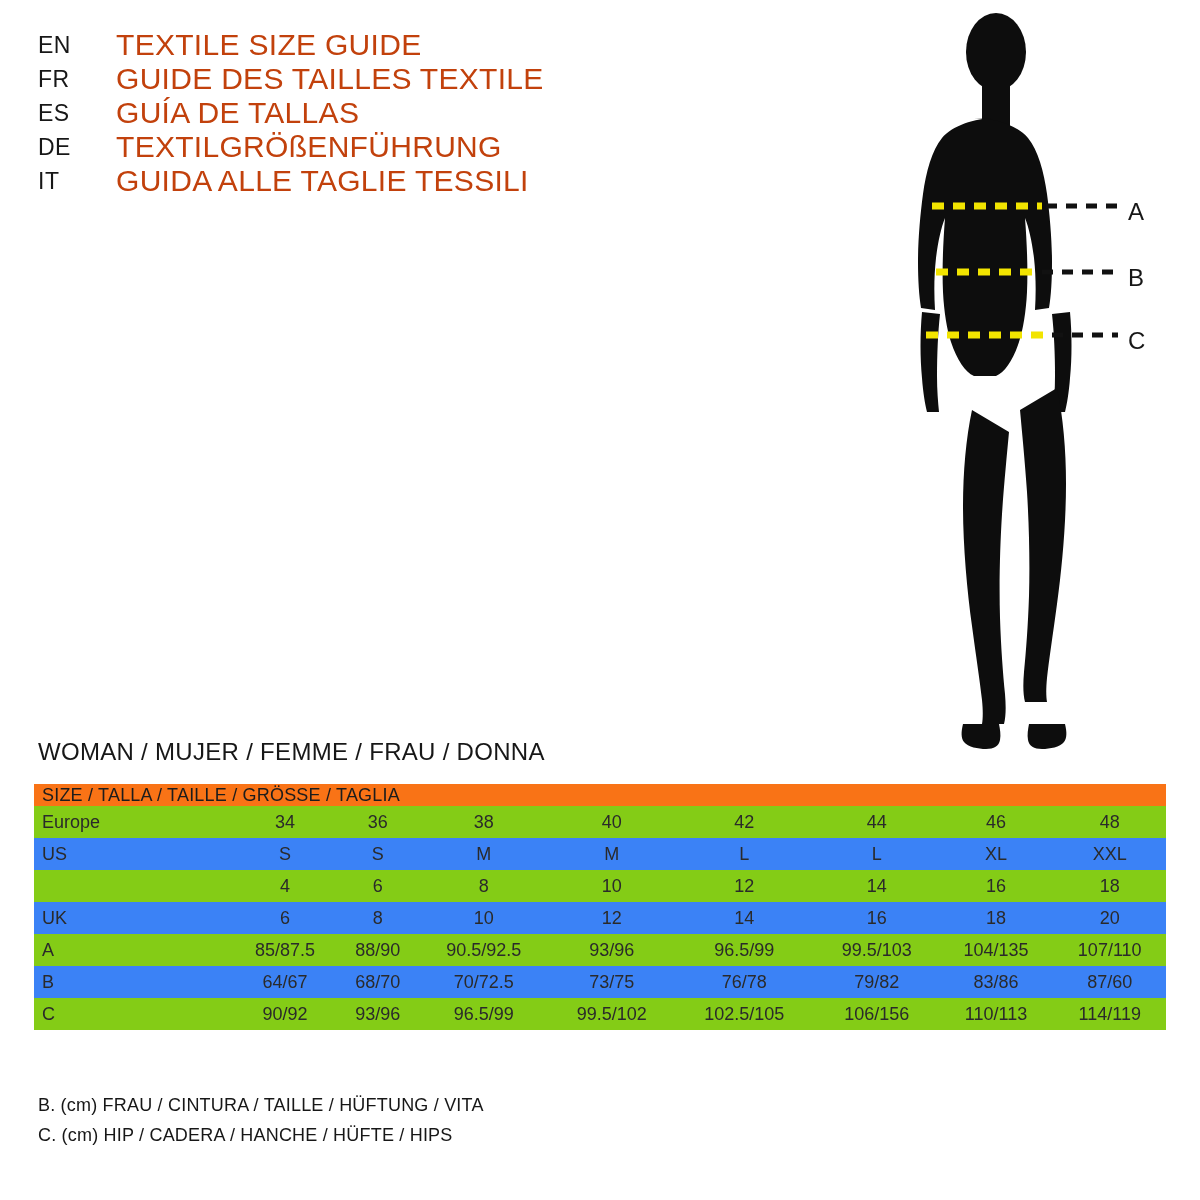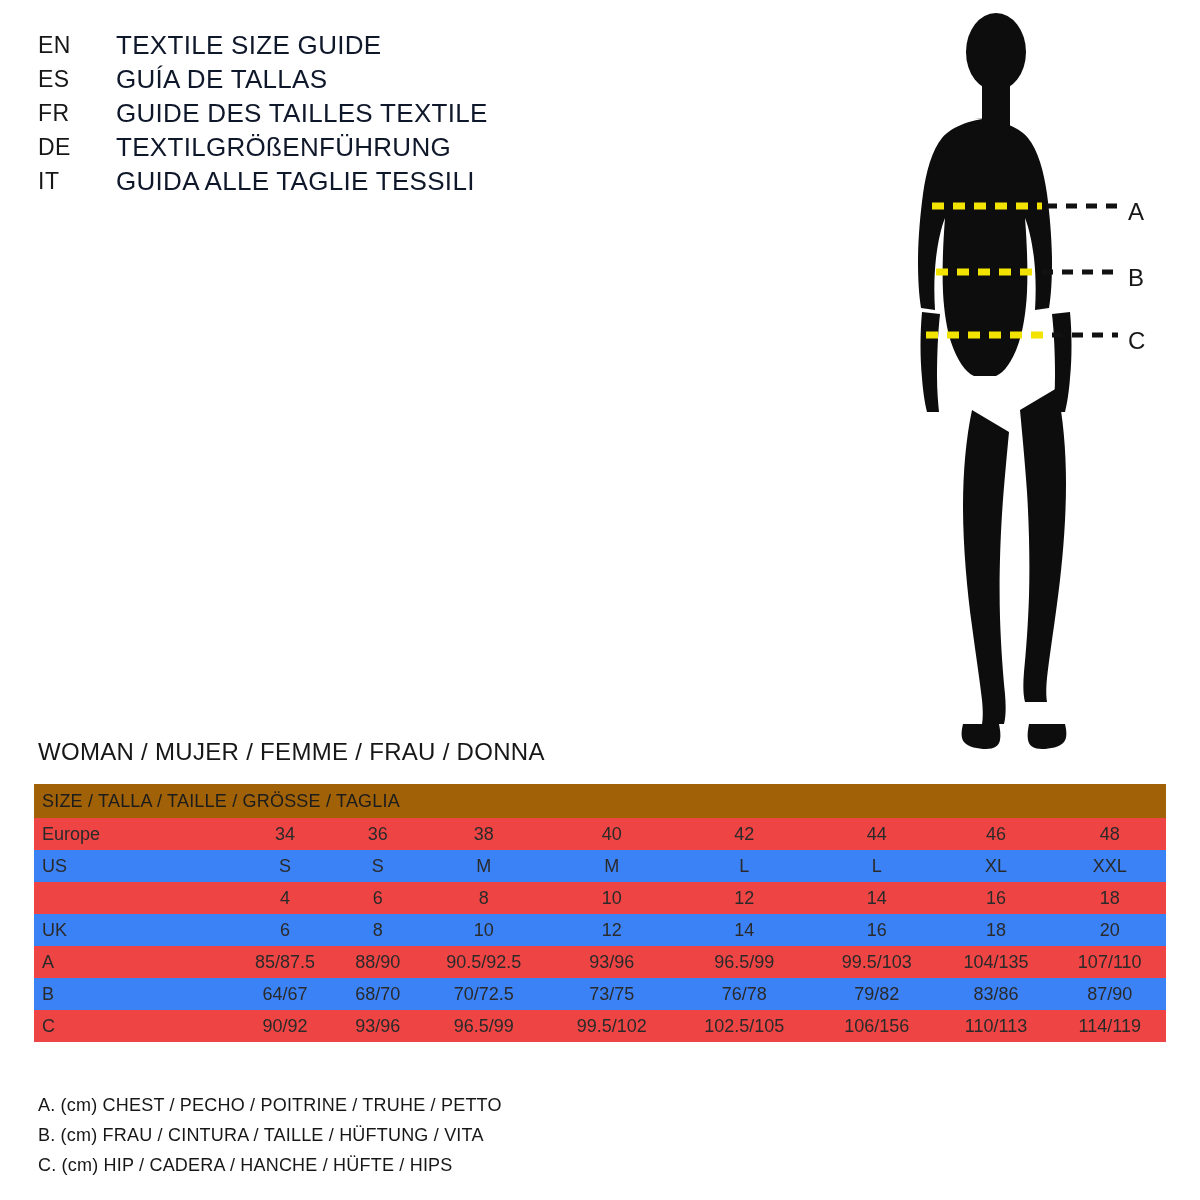--- a/index.html
+++ b/index.html
@@ -29,23 +29,23 @@
     height: 34px;
   }
   .lang-code {
     width: 78px;
     flex: 0 0 78px;
     font-size: 23px;
     letter-spacing: 0.5px;
     color: #171717;
   }
   .lang-text {
-    font-size: 26px;
+    font-size: 30px;
     letter-spacing: 0.3px;
-    color: #0f172a;
+    color: #c2410c;
   }
 
   
   .figure-wrap {
     position: absolute;
     left: 860px;
     top: 10px;
     width: 330px;
     height: 760px;
   }
@@ -81,31 +81,31 @@
     text-align: center;
     vertical-align: middle;
   }
   .size-table th.label-col,
   .size-table td.label-col {
     text-align: left;
     padding-left: 8px;
     width: 190px;
   }
   .row-header th {
-    background: #a16207;
+    background: #f97316;
     color: #1c1c1c;
     font-size: 18px;
     letter-spacing: 0.2px;
-    height: 34px;
+    height: 22px;
   }
   .row-dark td {
     background: #3b82f6;
   }
   .row-light td {
-    background: #ef4444;
+    background: #84cc16;
   }
 
   
   .footnotes {
     position: absolute;
     left: 38px;
     top: 1090px;
     width: 700px;
   }
   .footnote {
@@ -117,26 +117,26 @@
 </style>
 </head>
 <body>
 
 <div class="title-block">
   <div class="title-row">
     <div class="lang-code">EN</div>
     <div class="lang-text">TEXTILE SIZE GUIDE</div>
   </div>
   <div class="title-row">
+    <div class="lang-code">FR</div>
+    <div class="lang-text">GUIDE DES TAILLES TEXTILE</div>
+  </div>
+  <div class="title-row">
     <div class="lang-code">ES</div>
     <div class="lang-text">GUÍA DE TALLAS</div>
-  </div>
-  <div class="title-row">
-    <div class="lang-code">FR</div>
-    <div class="lang-text">GUIDE DES TAILLES TEXTILE</div>
   </div>
   <div class="title-row">
     <div class="lang-code">DE</div>
     <div class="lang-text">TEXTILGRÖßENFÜHRUNG</div>
   </div>
   <div class="title-row">
     <div class="lang-code">IT</div>
     <div class="lang-text">GUIDA ALLE TAGLIE TESSILI</div>
   </div>
 </div>
@@ -284,33 +284,32 @@
     </tr>
     <tr class="row-dark">
       <td class="label-col">B</td>
       <td>64/67</td>
       <td>68/70</td>
       <td>70/72.5</td>
       <td>73/75</td>
       <td>76/78</td>
       <td>79/82</td>
       <td>83/86</td>
-      <td>87/90</td>
+      <td>87/60</td>
     </tr>
     <tr class="row-light">
       <td class="label-col">C</td>
       <td>90/92</td>
       <td>93/96</td>
       <td>96.5/99</td>
       <td>99.5/102</td>
       <td>102.5/105</td>
       <td>106/156</td>
       <td>110/113</td>
       <td>114/119</td>
     </tr>
   </tbody>
 </table>
 
 <div class="footnotes">
-  <div class="footnote">A. (cm) CHEST / PECHO / POITRINE / TRUHE / PETTO</div>
   <div class="footnote">B. (cm) FRAU / CINTURA / TAILLE / HÜFTUNG / VITA</div>
   <div class="footnote">C. (cm) HIP / CADERA / HANCHE / HÜFTE / HIPS</div>
 </div>
 
 </body></html>

